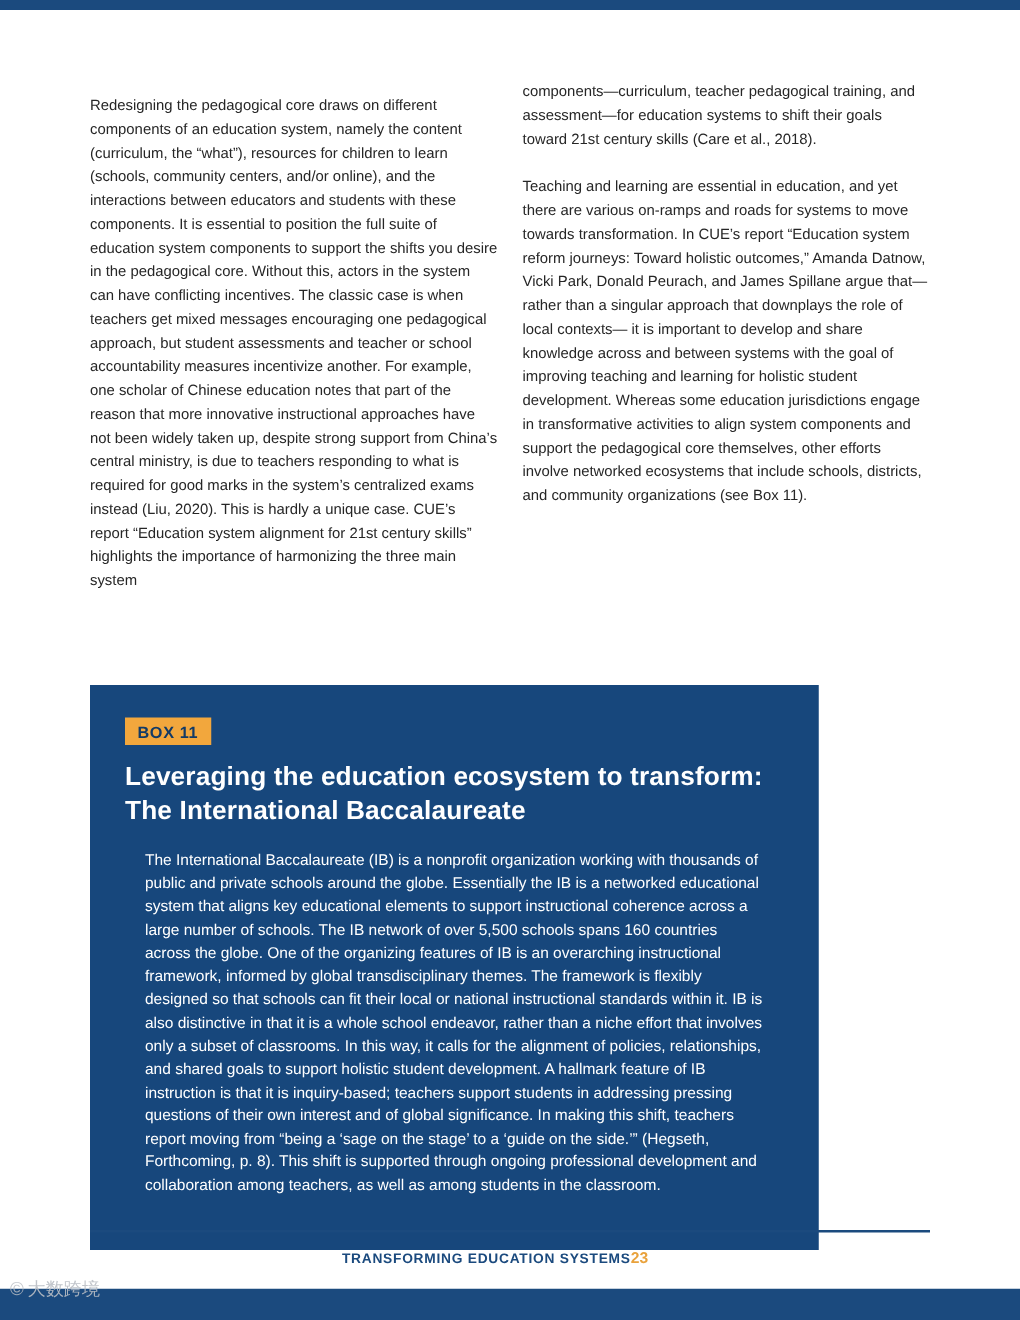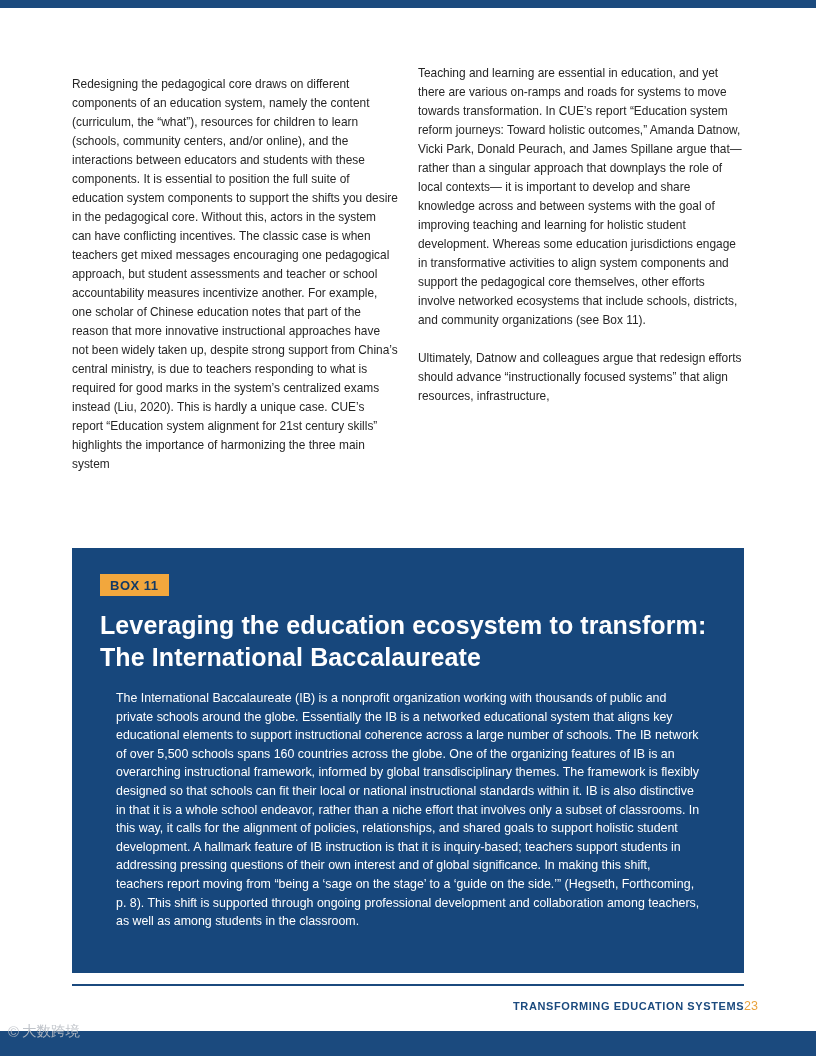--- a/index.html
+++ b/index.html
@@ -29,72 +29,72 @@
     font-weight: bold;
     letter-spacing: 0.3px;
     margin: 0 0 19px 0;
   }
   .col p { margin: 0 0 19px 0; text-align: left; }
   .col p:last-child { margin-bottom: 0; margin-top: 11px; }
 
   .box {
     position: absolute;
     left: 72px; top: 548px;
-    width: 672px;
+    width: 583px;
     box-sizing: border-box;
     background: #17477c;
     color: #ffffff;
     padding: 26px 28px 26px 28px;
   }
   .badge {
     display: inline-block;
     background: #f2a73d;
     color: #123a66;
     font-weight: bold;
     font-size: 13px;
     letter-spacing: 0.5px;
     padding: 4px 10px 3px 10px;
   }
   .box-title {
-    font-size: 25px;
+    font-size: 21px;
     font-weight: bold;
     line-height: 1.28;
     margin: 13px 0 14px 0;
     letter-spacing: 0.1px;
   }
   .box-body {
     font-size: 12.4px;
     line-height: 18.6px;
     margin: 16px;
   }
 
   .footer-rule {
     position: absolute;
     left: 72px; top: 984px;
     width: 672px;
     border-top: 2px solid #1b4a7e;
   }
   .footer {
     position: absolute;
-    left: 86px; top: 999px;
+    left: 60px; top: 999px;
     width: 672px;
     display: flex;
-    justify-content: flex-end;
+    justify-content: center;
     align-items: baseline;
   }
   .footer-left {
     color: #1b4a7e;
     font-size: 11px;
     font-weight: bold;
     letter-spacing: 0.6px;
   }
   .footer-page {
     color: #e9a23c;
     font-size: 12.5px;
-    font-weight: normal;
+    font-weight: bold;
   }
   .bottom-bar {
     position: absolute;
     left: 0; bottom: 0;
     width: 816px; height: 25px;
     background: #1b4a7e;
   }
   .watermark {
     position: absolute;
     left: 8px; top: 1022px;
@@ -113,22 +113,22 @@
 <div class="page">
 
   <div class="top-bar"></div>
 
   <div class="content">
     <div class="columns">
       <div class="col">
         <p>Redesigning the pedagogical core draws on different components of an education system, namely the content (curriculum, the “what”), resources for children to learn (schools, community centers, and/or online), and the interactions between educators and students with these components. It is essential to position the full suite of education system components to support the shifts you desire in the pedagogical core. Without this, actors in the system can have conflicting incentives. The classic case is when teachers get mixed messages encouraging one pedagogical approach, but student assessments and teacher or school accountability measures incentivize another. For example, one scholar of Chinese education notes that part of the reason that more innovative instructional approaches have not been widely taken up, despite strong support from China’s central ministry, is due to teachers responding to what is required for good marks in the system’s centralized exams instead (Liu, 2020). This is hardly a unique case. CUE’s report “Education system alignment for 21st century skills” highlights the importance of harmonizing the three main system</p>
       </div>
       <div class="col">
+        <p>components—curriculum, teacher pedagogical training, and assessment—for education systems to shift their goals toward 21st century skills (Care et al., 2018).</p>
         <p>Teaching and learning are essential in education, and yet there are various on-ramps and roads for systems to move towards transformation. In CUE’s report “Education system reform journeys: Toward holistic outcomes,” Amanda Datnow, Vicki Park, Donald Peurach, and James Spillane argue that—rather than a singular approach that downplays the role of local contexts— it is important to develop and share knowledge across and between systems with the goal of improving teaching and learning for holistic student development. Whereas some education jurisdictions engage in transformative activities to align system components and support the pedagogical core themselves, other efforts involve networked ecosystems that include schools, districts, and community organizations (see Box 11).</p>
-        <p>Ultimately, Datnow and colleagues argue that redesign efforts should advance “instructionally focused systems” that align resources, infrastructure,</p>
       </div>
     </div>
   </div>
 
   <div class="box">
     <span class="badge">BOX 11</span>
     <h2 class="box-title">Leveraging the education ecosystem to transform: The International Baccalaureate</h2>
     <p class="box-body">The International Baccalaureate (IB) is a nonprofit organization working with thousands of public and private schools around the globe. Essentially the IB is a networked educational system that aligns key educational elements to support instructional coherence across a large number of schools. The IB network of over 5,500 schools spans 160 countries across the globe. One of the organizing features of IB is an overarching instructional framework, informed by global transdisciplinary themes. The framework is flexibly designed so that schools can fit their local or national instructional standards within it. IB is also distinctive in that it is a whole school endeavor, rather than a niche effort that involves only a subset of classrooms. In this way, it calls for the alignment of policies, relationships, and shared goals to support holistic student development. A hallmark feature of IB instruction is that it is inquiry-based; teachers support students in addressing pressing questions of their own interest and of global significance. In making this shift, teachers report moving from “being a ‘sage on the stage’ to a ‘guide on the side.’” (Hegseth, Forthcoming, p. 8). This shift is supported through ongoing professional development and collaboration among teachers, as well as among students in the classroom.</p>
   </div>
 

